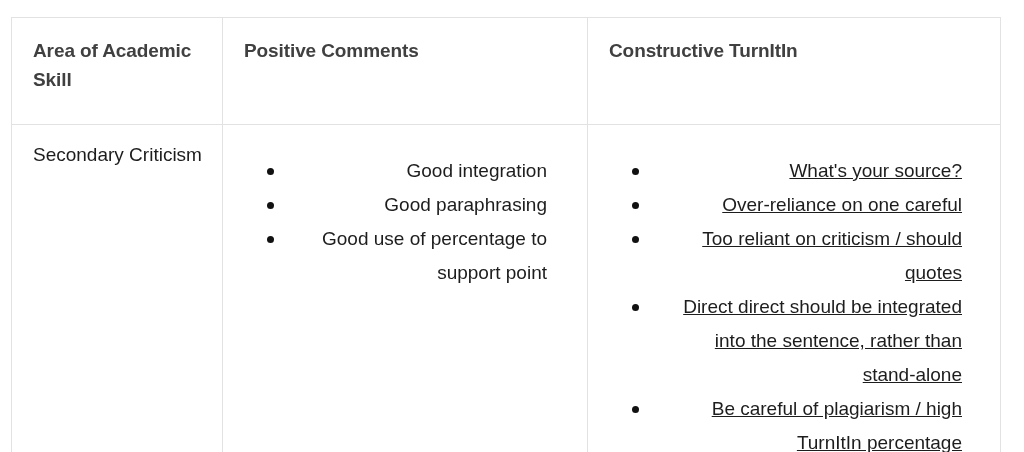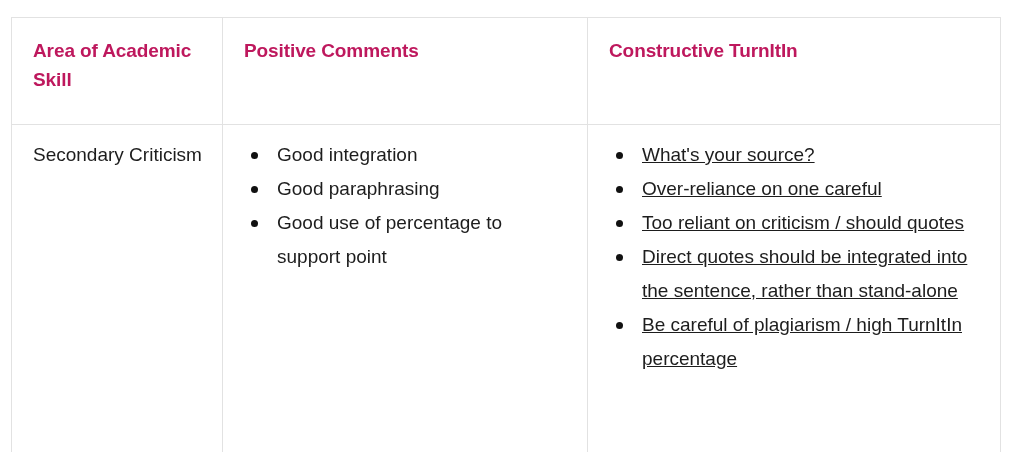--- a/index.html
+++ b/index.html
@@ -44,40 +44,41 @@
     padding: 18px 20px 18px 21px;
     text-align: left;
   }
 
   .feedback-table thead th {
     font-size: 19px;
     font-weight: bold;
     line-height: 29px;
     letter-spacing: -0.1px;
     height: 70px;
-    color: #be185d;
+    color: #404040;
   }
 
   .feedback-table tbody td {
     font-size: 19px;
     font-weight: normal;
     line-height: 34px;
     color: #1d1d1d;
     padding-top: 13px;
     height: 310px;
   }
 
   .skill-cell {
     max-width: 150px;
   }
 
   .comment-list {
     list-style: none;
-    margin: 0;
+    margin: 16px;
     padding: 0;
+    text-align: right;
   }
 
   .comment-list li {
     position: relative;
     padding-left: 33px;
     margin: 0 0 0 0;
     line-height: 34px;
   }
 
   .comment-list li::before {
@@ -125,21 +126,21 @@
             <li>Good paraphrasing</li>
             <li>Good use of percentage to support point</li>
           </ul>
         </td>
 
         <td class="constr-cell">
           <ul class="comment-list">
             <li>What's your source?</li>
             <li>Over-reliance on one careful</li>
             <li>Too reliant on criticism / should quotes</li>
-            <li>Direct quotes should be integrated into the sentence, rather than stand-alone</li>
+            <li>Direct direct should be integrated into the sentence, rather than stand-alone</li>
             <li>Be careful of plagiarism / high TurnItIn percentage</li>
           </ul>
         </td>
 
       </tr>
     </tbody>
   </table>
 
 </div>
 

